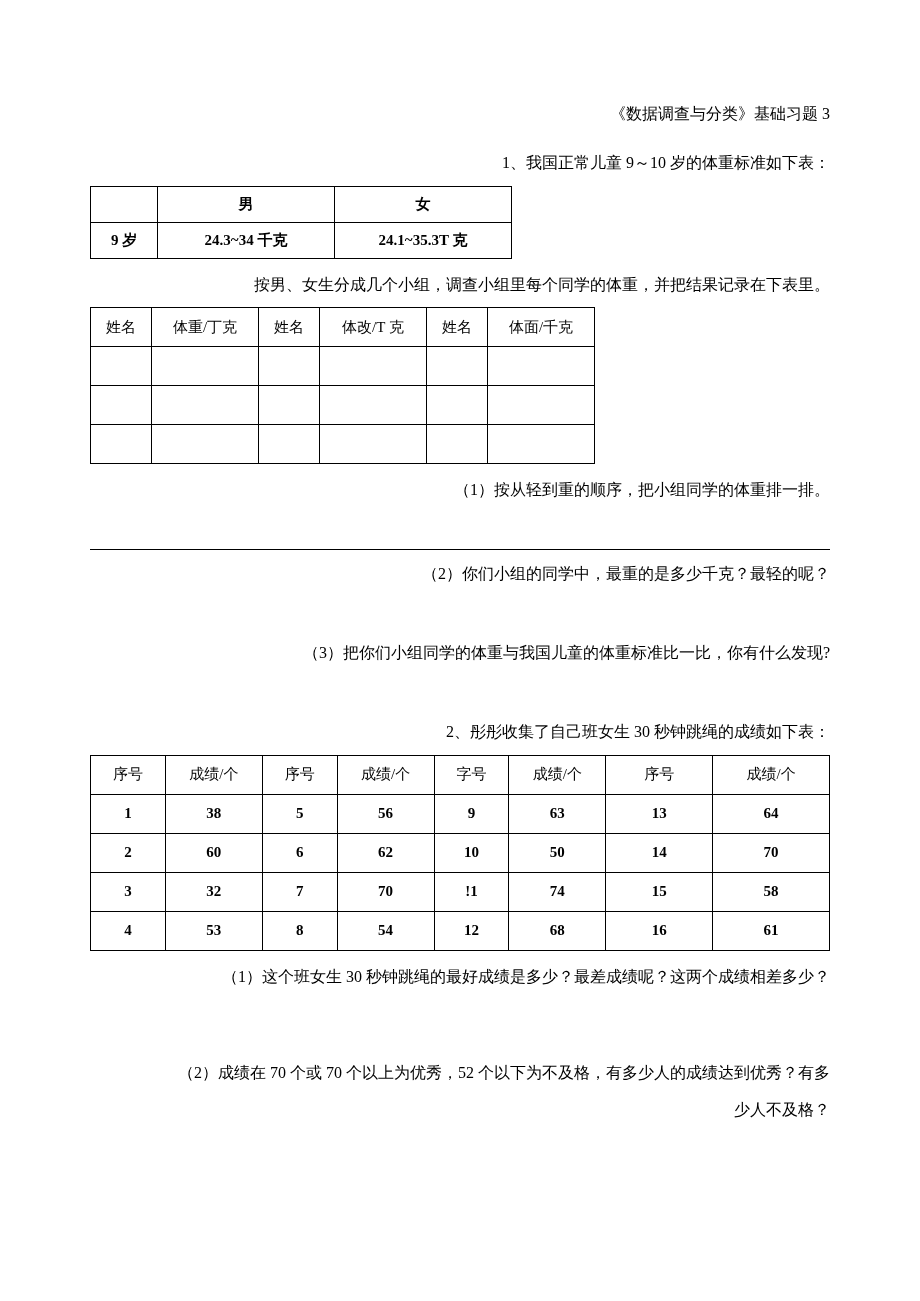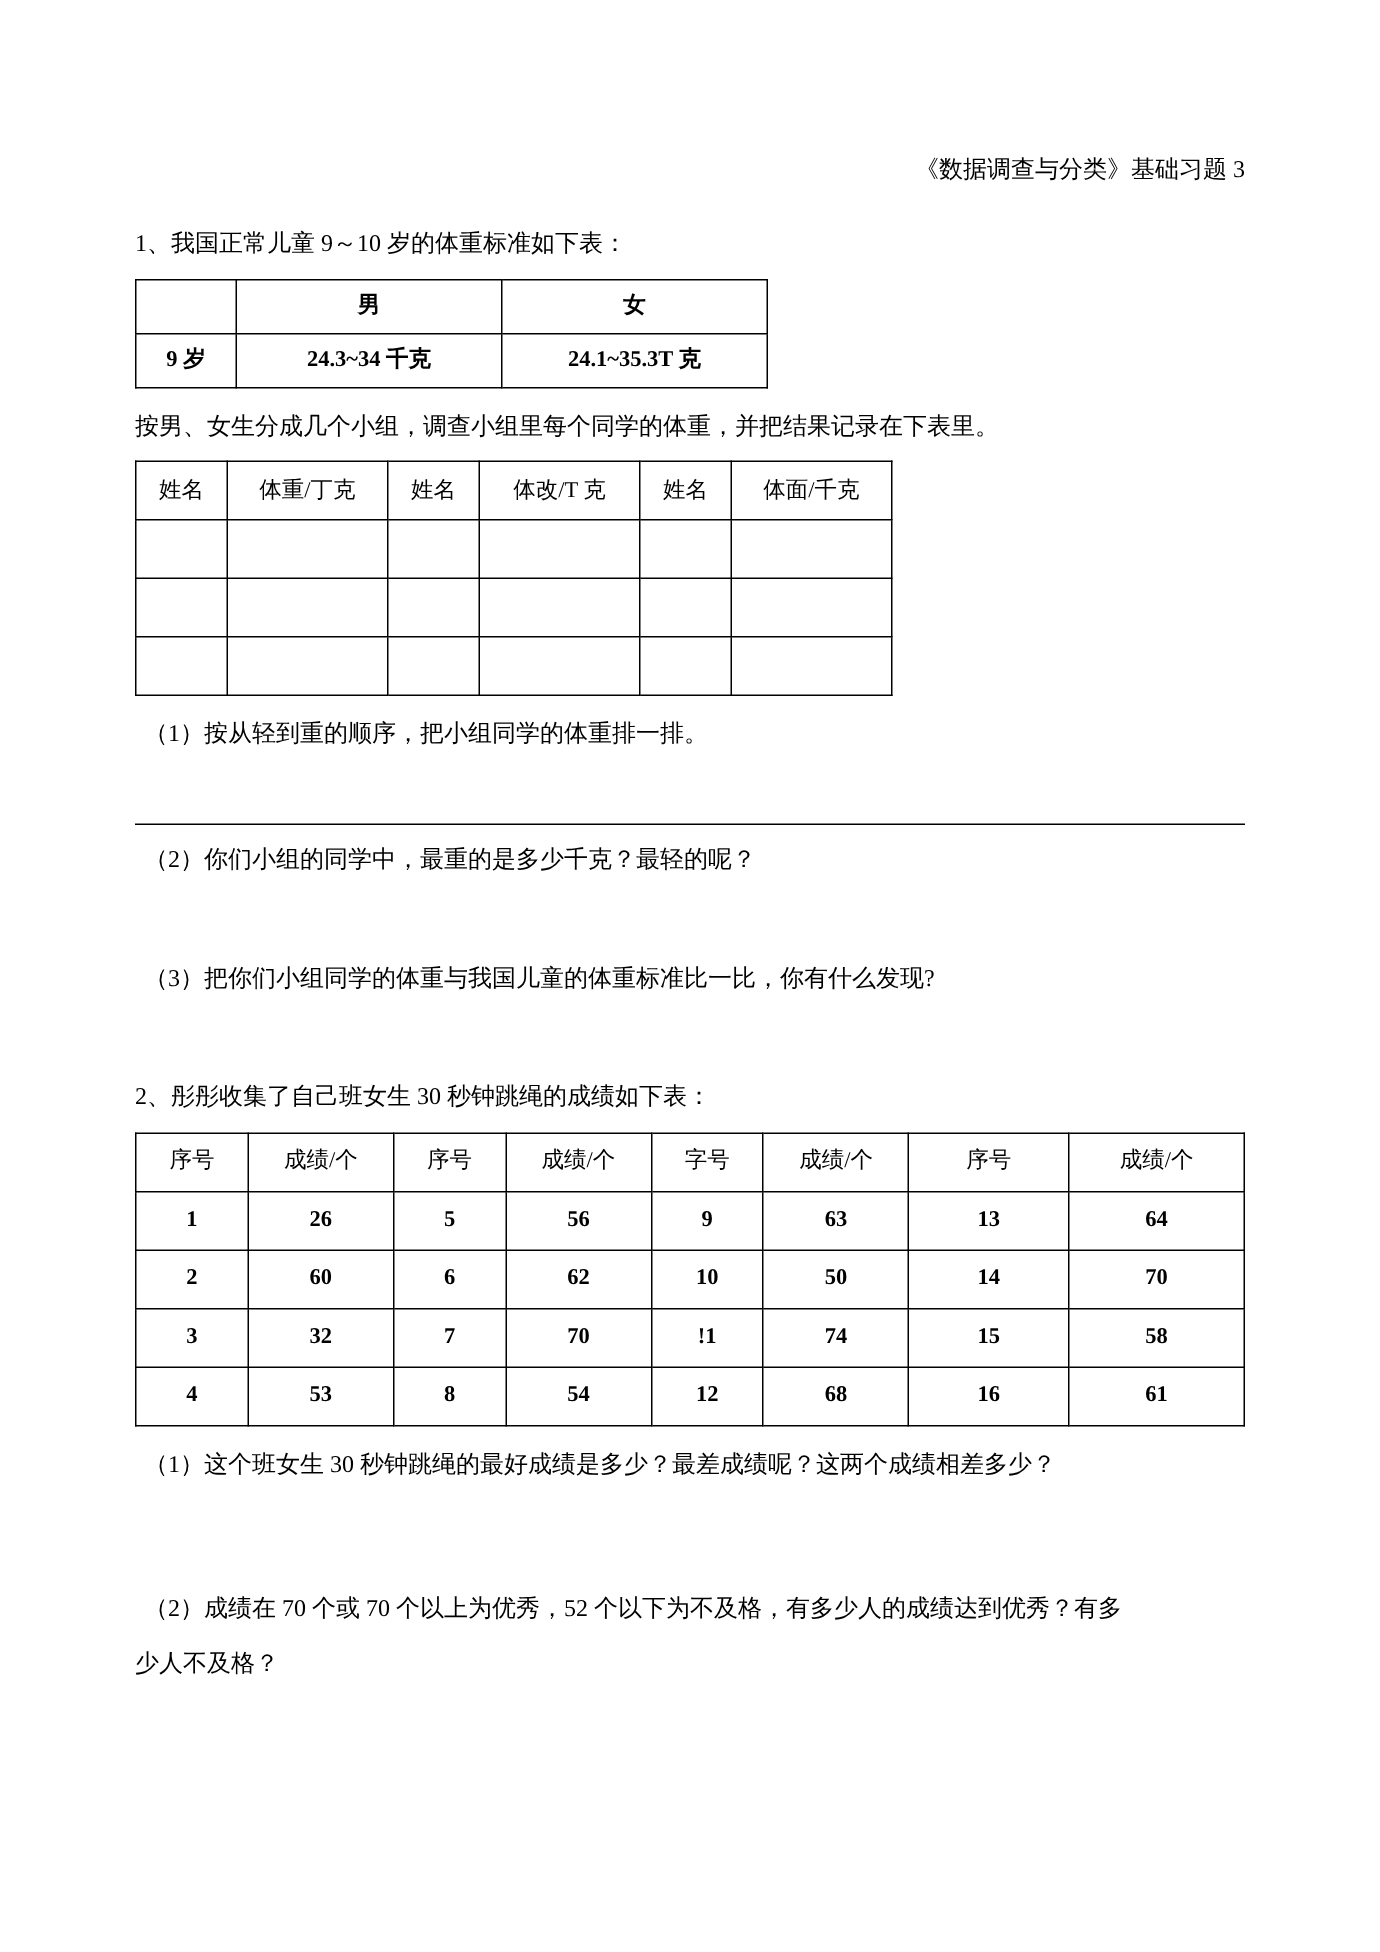--- a/index.html
+++ b/index.html
@@ -13,20 +13,21 @@
     box-sizing: border-box;
     line-height: 1.8;
   }
   .title {
     text-align: right;
     margin-bottom: 20px;
     font-size: 16px;
   }
   .para {
     margin: 8px 0;
+    text-align: right;
   }
   table {
     border-collapse: collapse;
     margin: 4px 0 12px 0;
   }
   table td, table th {
     border: 1px solid #000;
     padding: 4px 8px;
     text-align: center;
     font-size: 15px;
@@ -144,21 +145,21 @@
     <td class="c1">成绩/个</td>
     <td class="c0">序号</td>
     <td class="c1">成绩/个</td>
     <td class="c0">字号</td>
     <td class="c1">成绩/个</td>
     <td class="c6">序号</td>
     <td class="c7">成绩/个</td>
   </tr>
   <tr>
     <td>1</td>
-    <td>26</td>
+    <td>38</td>
     <td>5</td>
     <td>56</td>
     <td>9</td>
     <td>63</td>
     <td>13</td>
     <td>64</td>
   </tr>
   <tr>
     <td>2</td>
     <td>60</td>

